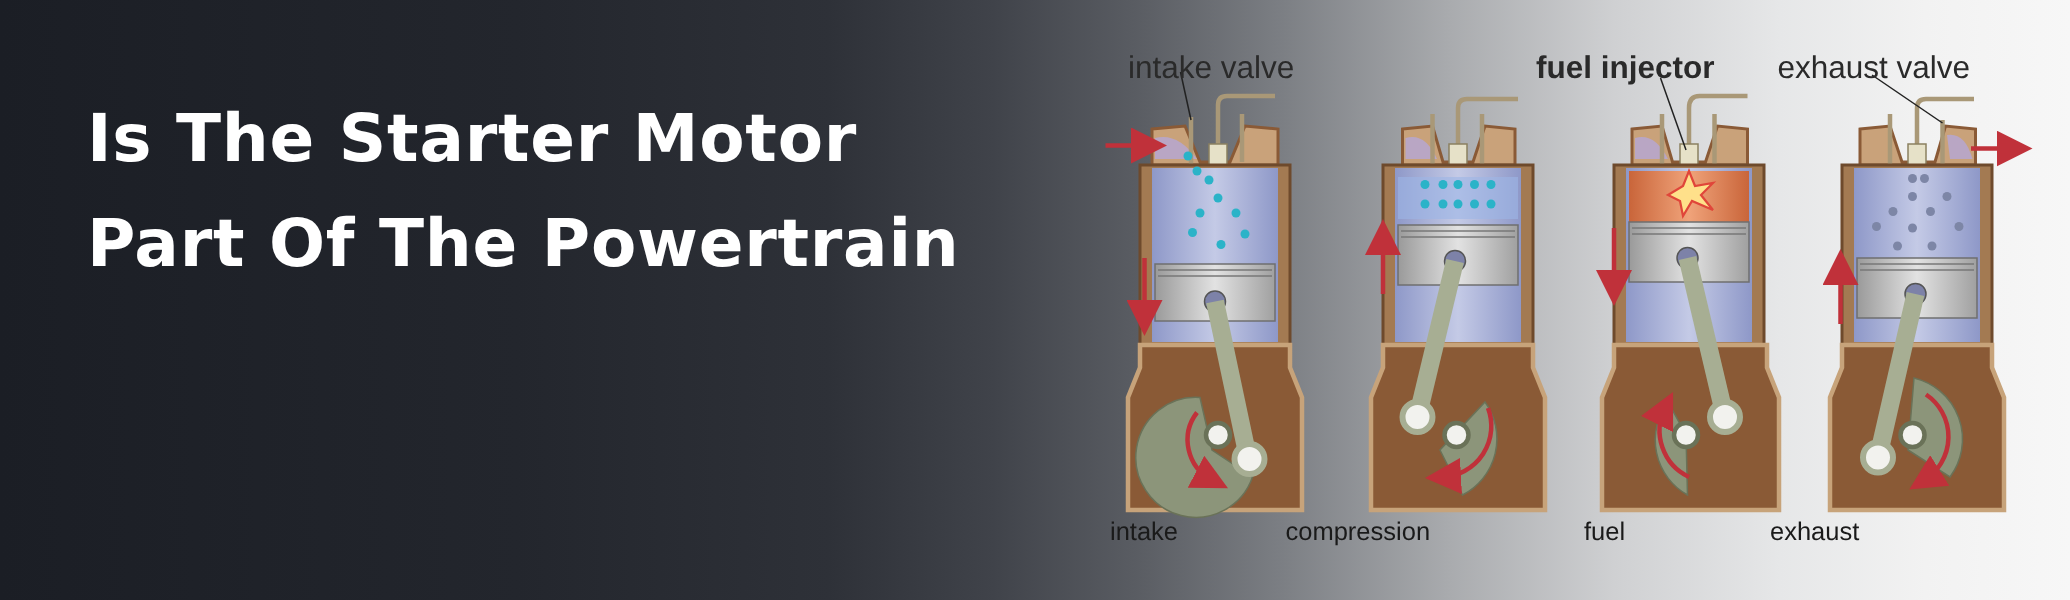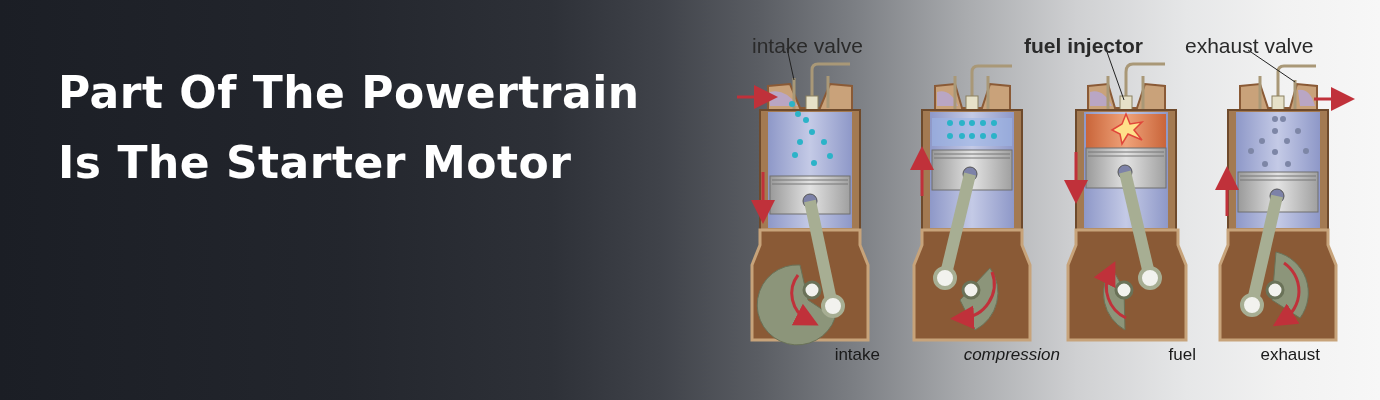--- a/index.html
+++ b/index.html
@@ -4,28 +4,28 @@
 <style>
   html,body{margin:0;padding:0;}
   body{width:1380px;height:400px;overflow:hidden;position:relative;
     background:linear-gradient(90deg,#1b1e25 0%,#23262d 25%,#2e3138 40%,#40434a 48%,#5a5d63 55%,#7c7f84 62%,#a9abae 70%,#cfd0d2 78%,#e6e7e8 86%,#f2f2f2 93%,#f7f7f7 100%);
     font-family:"DejaVu Sans","Liberation Sans",sans-serif;}
   .title{position:absolute;left:58px;top:58px;color:#ffffff;font-family:"DejaVu Sans",sans-serif;
     font-weight:bold;font-size:44px;line-height:70px;letter-spacing:0.5px;margin:0;}
   .title span{display:block;white-space:nowrap;}
   .diagram{position:absolute;left:0;top:0;width:1380px;height:400px;}
   .callout{position:absolute;font-family:"Liberation Sans",sans-serif;font-size:21px;color:#2a2a2a;white-space:nowrap;}
-  .stage-label{position:absolute;font-family:"Liberation Sans",sans-serif;font-size:17px;color:#1a1a1a;text-align:right;width:140px;top:345px;}
+  .stage-label{position:absolute;font-family:"Liberation Sans",sans-serif;font-size:17px;color:#1a1a1a;text-align:left;width:140px;top:345px;}
 </style>
 </head>
 <body>
 
 <h1 class="title">
+  <span>Is The Starter Motor</span>
   <span>Part Of The Powertrain</span>
-  <span>Is The Starter Motor</span>
 </h1>
 
 <svg class="diagram" viewBox="0 0 1380 400" xmlns="http://www.w3.org/2000/svg">
   <defs>
     <linearGradient id="gas" x1="0" x2="1">
       <stop offset="0" stop-color="#8e98c8"></stop>
       <stop offset="0.5" stop-color="#c4cae6"></stop>
       <stop offset="1" stop-color="#8e98c8"></stop>
     </linearGradient>
     <linearGradient id="pist" x1="0" x2="1">
@@ -184,15 +184,15 @@
     <line x1="1227" y1="216" x2="1227" y2="178" stroke="#c0313a" stroke-width="3" marker-end="url(#ah)"></line>
     <line x1="1248" y1="50" x2="1295" y2="82" stroke="#222" stroke-width="1"></line>
   </g>
 </svg>
 
 <div class="callout" style="left:752px;top:34px;">intake valve</div>
 <div class="callout" style="left:1024px;top:34px;font-weight:bold;">fuel injector</div>
 <div class="callout" style="left:1185px;top:34px;">exhaust valve</div>
 
 <div class="stage-label" style="left:740px;">intake</div>
-<div class="stage-label" style="left:920px;font-style:italic;">compression</div>
+<div class="stage-label" style="left:857px;">compression</div>
 <div class="stage-label" style="left:1056px;">fuel</div>
 <div class="stage-label" style="left:1180px;">exhaust</div>
 
 </body></html>

